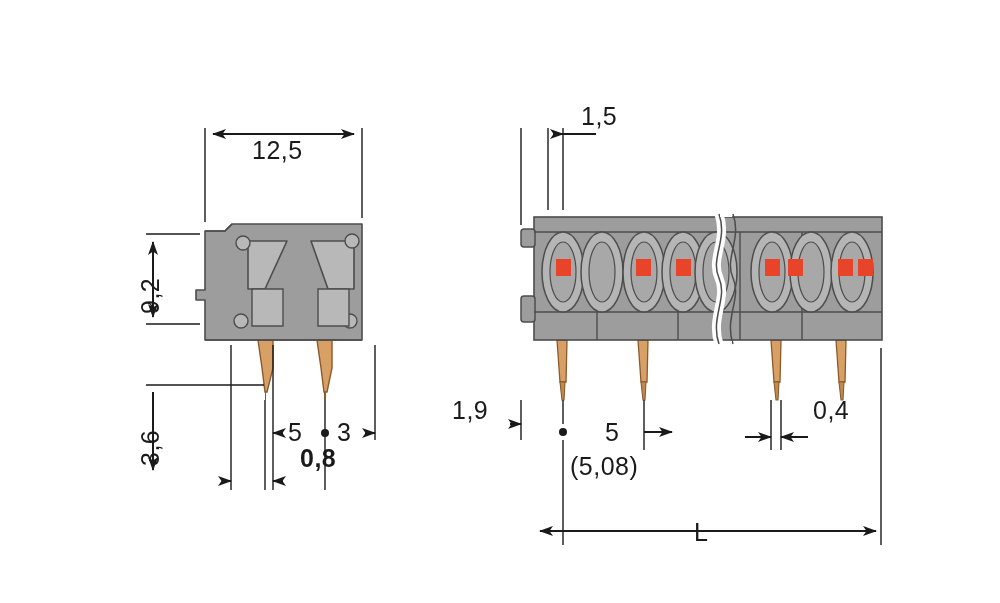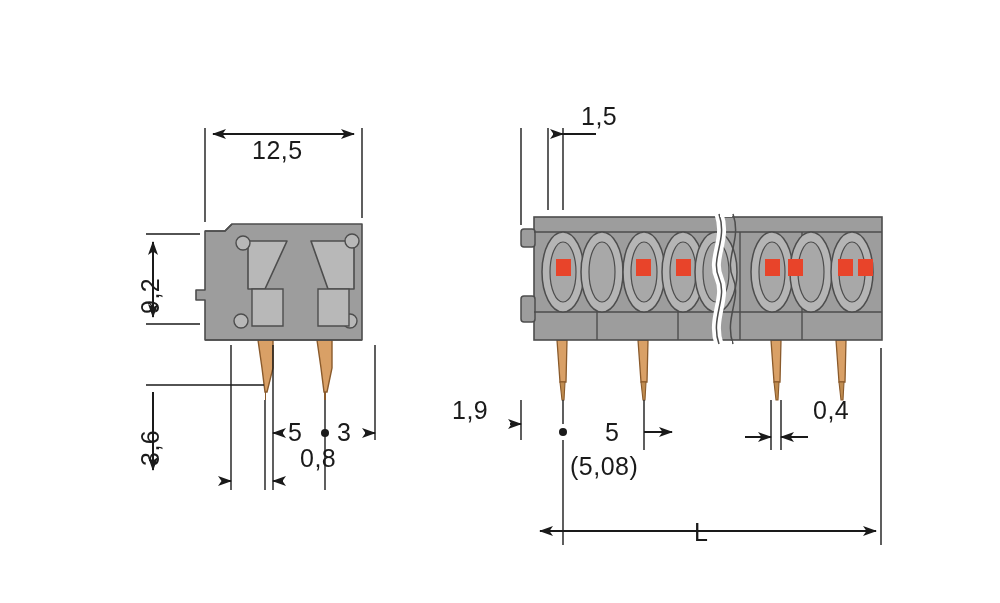--- a/index.html
+++ b/index.html
@@ -236,21 +236,21 @@
   <div class="dim-label" style="left:252px; top:136px;">12,5</div>
 
   <div class="dim-label vert" style="left:136px; top:314px; transform:rotate(-90deg);">9,2</div>
 
   <div class="dim-label vert" style="left:136px; top:466px; transform:rotate(-90deg);">3,6</div>
 
   <div class="dim-label" style="left:288px; top:418px;">5</div>
 
   <div class="dim-label" style="left:337px; top:418px;">3</div>
 
-  <div class="dim-label" style="left:300px; top:444px;">0,8</div>
+  <div class="dim-label" style="left:300px; top:444px;font-weight:bold;">0,8</div>
 
   <div class="dim-label" style="left:581px; top:102px;">1,5</div>
 
   <div class="dim-label" style="left:452px; top:396px;">1,9</div>
 
   <div class="dim-label" style="left:605px; top:418px;">5</div>
 
   <div class="dim-label" style="left:570px; top:452px;text-align:center;">(5,08)</div>
 
   <div class="dim-label" style="left:813px; top:396px;text-align:center;">0,4</div>

